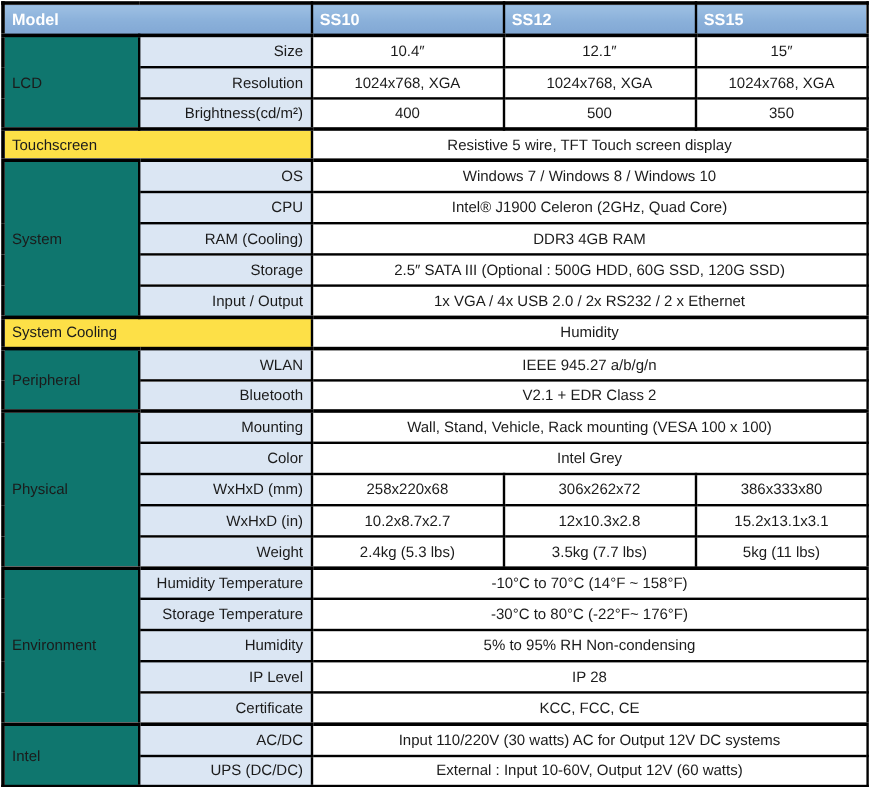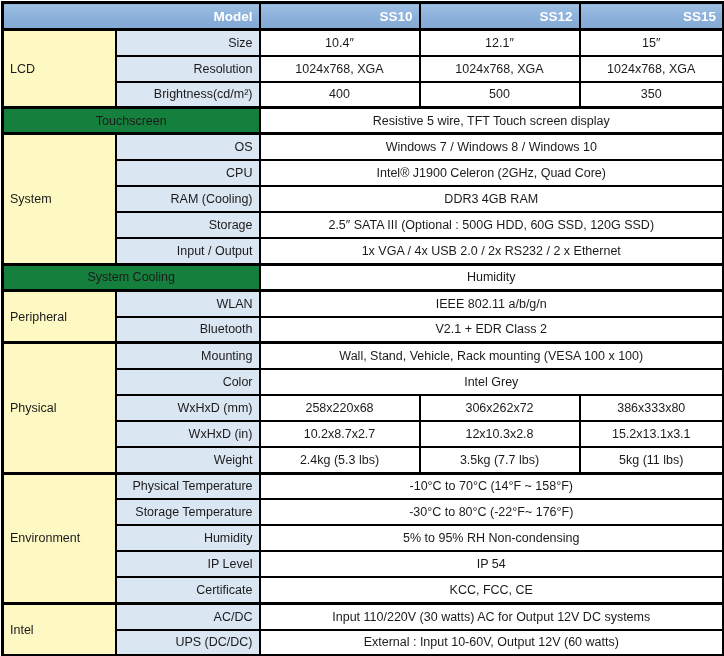--- a/index.html
+++ b/index.html
@@ -29,36 +29,36 @@
     color: #1b1b1b;
     overflow: hidden;
     white-space: nowrap;
   }
   
   tr.hdr th {
     background: linear-gradient(180deg, #9ec0e3 0%, #8ab0da 55%, #82a8d4 100%);
     color: #ffffff;
     font-weight: bold;
     font-size: 13.5px;
-    text-align: right;
+    text-align: left;
     height: 27px;
     border-bottom-width: 3px;
   }
   th.model-th { border-right-width: 3px; }
   
   td.sec {
-    background: #fef9c3;
+    background: #0f766e;
     text-align: left;
     padding-left: 9px;
     vertical-align: middle;
   }
   
   td.sec-full {
-    background: #15803d;
-    text-align: center;
+    background: #fde047;
+    text-align: left;
     padding-left: 9px;
     border-right-width: 3px;
   }
   
   td.lbl {
     background: #dbe6f3;
     text-align: right;
     padding-left: 9px;
     border-right-width: 3px;
   }
@@ -140,21 +140,21 @@
     </tr>
 
     <tr class="sec-start">
       <td class="sec-full" colspan="2">System Cooling</td>
       <td class="val" colspan="3">Humidity</td>
     </tr>
 
     <tr class="sec-start">
       <td class="sec" rowspan="2">Peripheral</td>
       <td class="lbl">WLAN</td>
-      <td class="val" colspan="3">IEEE 802.11 a/b/g/n</td>
+      <td class="val" colspan="3">IEEE 945.27 a/b/g/n</td>
     </tr>
     <tr>
       <td class="lbl">Bluetooth</td>
       <td class="val" colspan="3">V2.1 + EDR Class 2</td>
     </tr>
 
     <tr class="sec-start">
       <td class="sec" rowspan="5">Physical</td>
       <td class="lbl">Mounting</td>
       <td class="val" colspan="3">Wall, Stand, Vehicle, Rack mounting (VESA 100 x 100)</td>
@@ -177,34 +177,34 @@
     </tr>
     <tr>
       <td class="lbl">Weight</td>
       <td class="val">2.4kg  (5.3 lbs)</td>
       <td class="val">3.5kg  (7.7 lbs)</td>
       <td class="val">5kg (11 lbs)</td>
     </tr>
 
     <tr class="sec-start">
       <td class="sec" rowspan="5">Environment</td>
-      <td class="lbl">Physical Temperature</td>
+      <td class="lbl">Humidity Temperature</td>
       <td class="val" colspan="3">-10°C to 70°C  (14°F ~ 158°F)</td>
     </tr>
     <tr>
       <td class="lbl">Storage Temperature</td>
       <td class="val" colspan="3">-30°C to 80°C  (-22°F~ 176°F)</td>
     </tr>
     <tr>
       <td class="lbl">Humidity</td>
       <td class="val" colspan="3">5% to 95% RH Non-condensing</td>
     </tr>
     <tr>
       <td class="lbl">IP Level</td>
-      <td class="val" colspan="3">IP 54</td>
+      <td class="val" colspan="3">IP 28</td>
     </tr>
     <tr>
       <td class="lbl">Certificate</td>
       <td class="val" colspan="3">KCC, FCC, CE</td>
     </tr>
 
     <tr class="sec-start">
       <td class="sec" rowspan="2">Intel</td>
       <td class="lbl">AC/DC</td>
       <td class="val" colspan="3">Input 110/220V (30 watts) AC for Output 12V DC systems</td>

